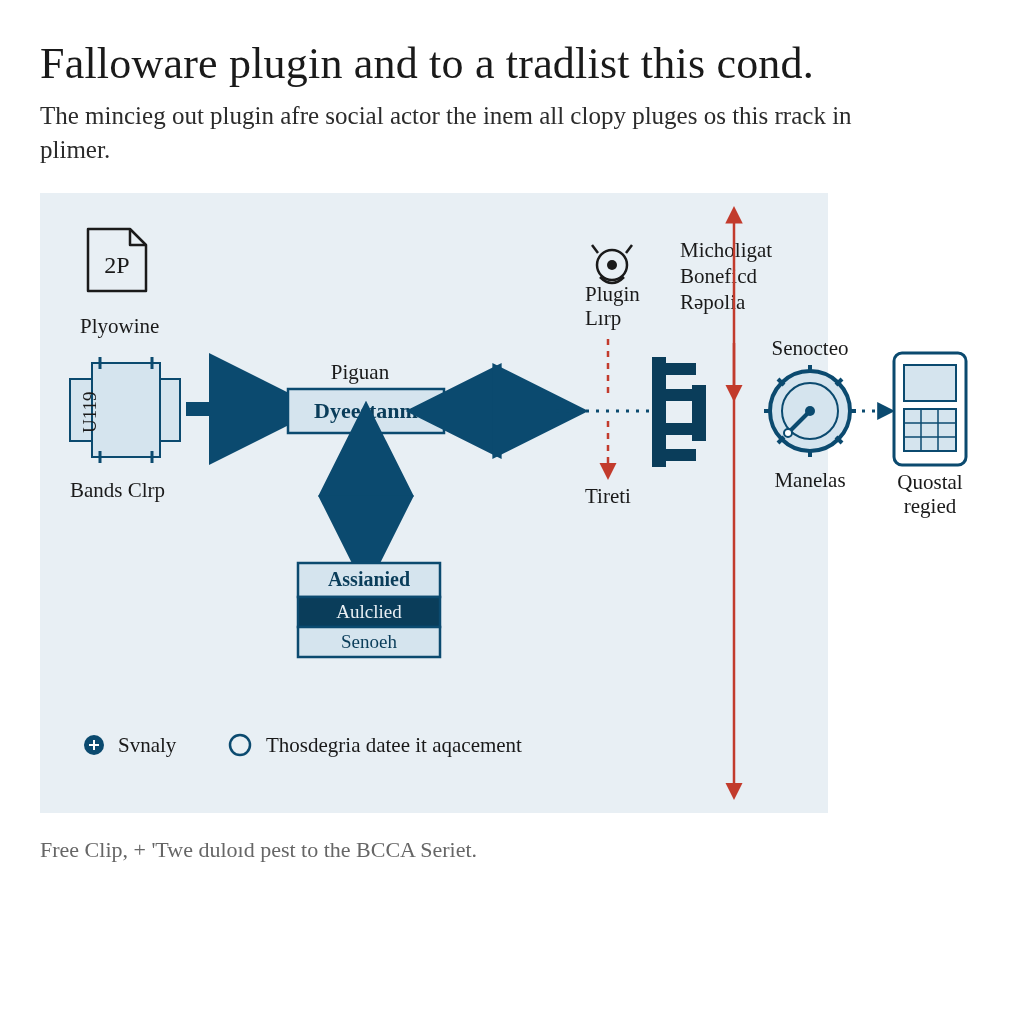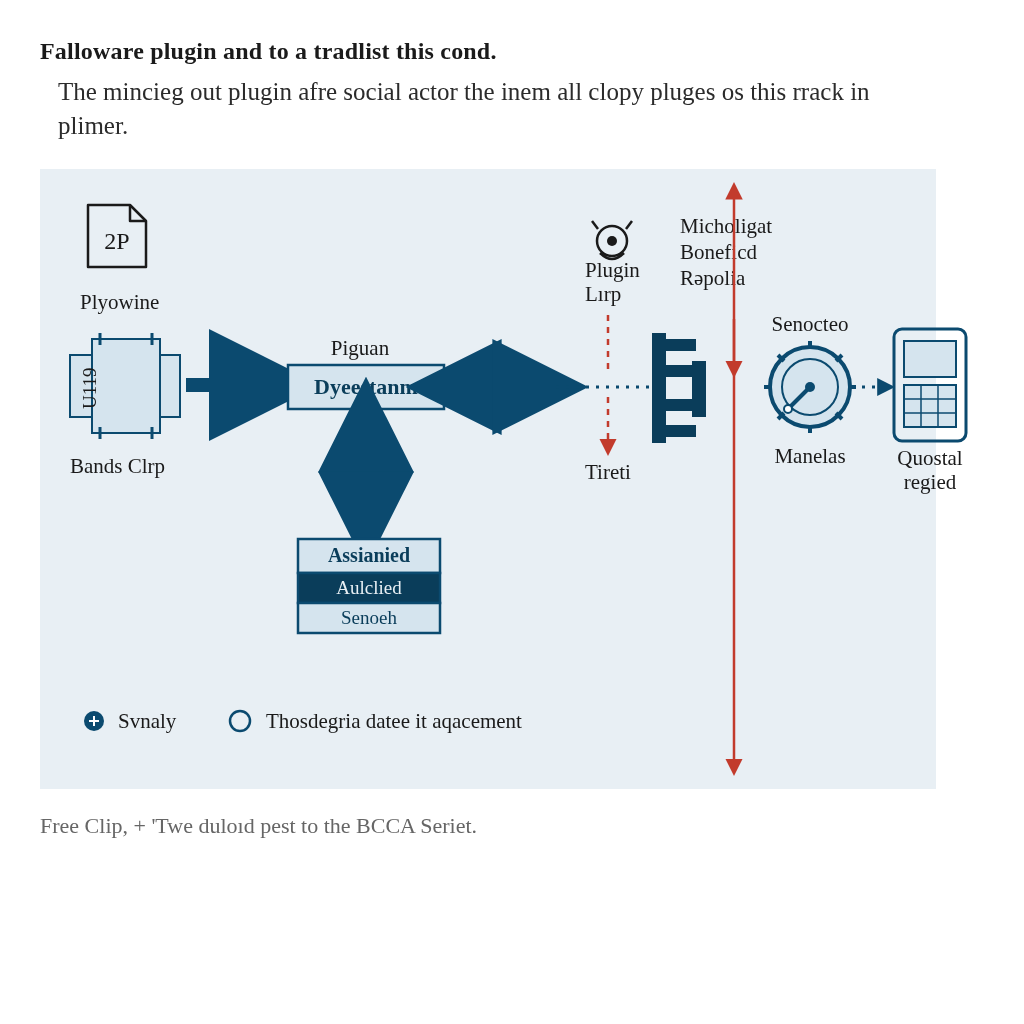--- a/index.html
+++ b/index.html
@@ -16,35 +16,35 @@
   body{
     width:1024px;height:1024px;
     background:#ffffff;
     font-family:Georgia,"Times New Roman",serif;
     color:var(--ink);
     box-sizing:border-box;
     padding:38px 40px 0 40px;
     position:relative;
   }
   .title{
-    font-size:24px;
-    font-weight:700;
+    font-size:44px;
+    font-weight:400;
     letter-spacing:0.2px;
     margin:0 0 10px 0;
   }
   .subtitle{
     font-size:25px;
     line-height:1.35;
     color:#2b2b2b;
     max-width:880px;
-    margin:0 0 26px 18px;
+    margin:0 0 26px 0;
   }
   .panel{
     position:relative;
-    width:896px;
+    width:788px;
     height:620px;
     background:var(--panel);
   }
   .footer{
     margin-top:24px;
     font-size:22px;
     color:var(--grey);
   }
   
   svg text{font-family:Georgia,"Times New Roman",serif;}

